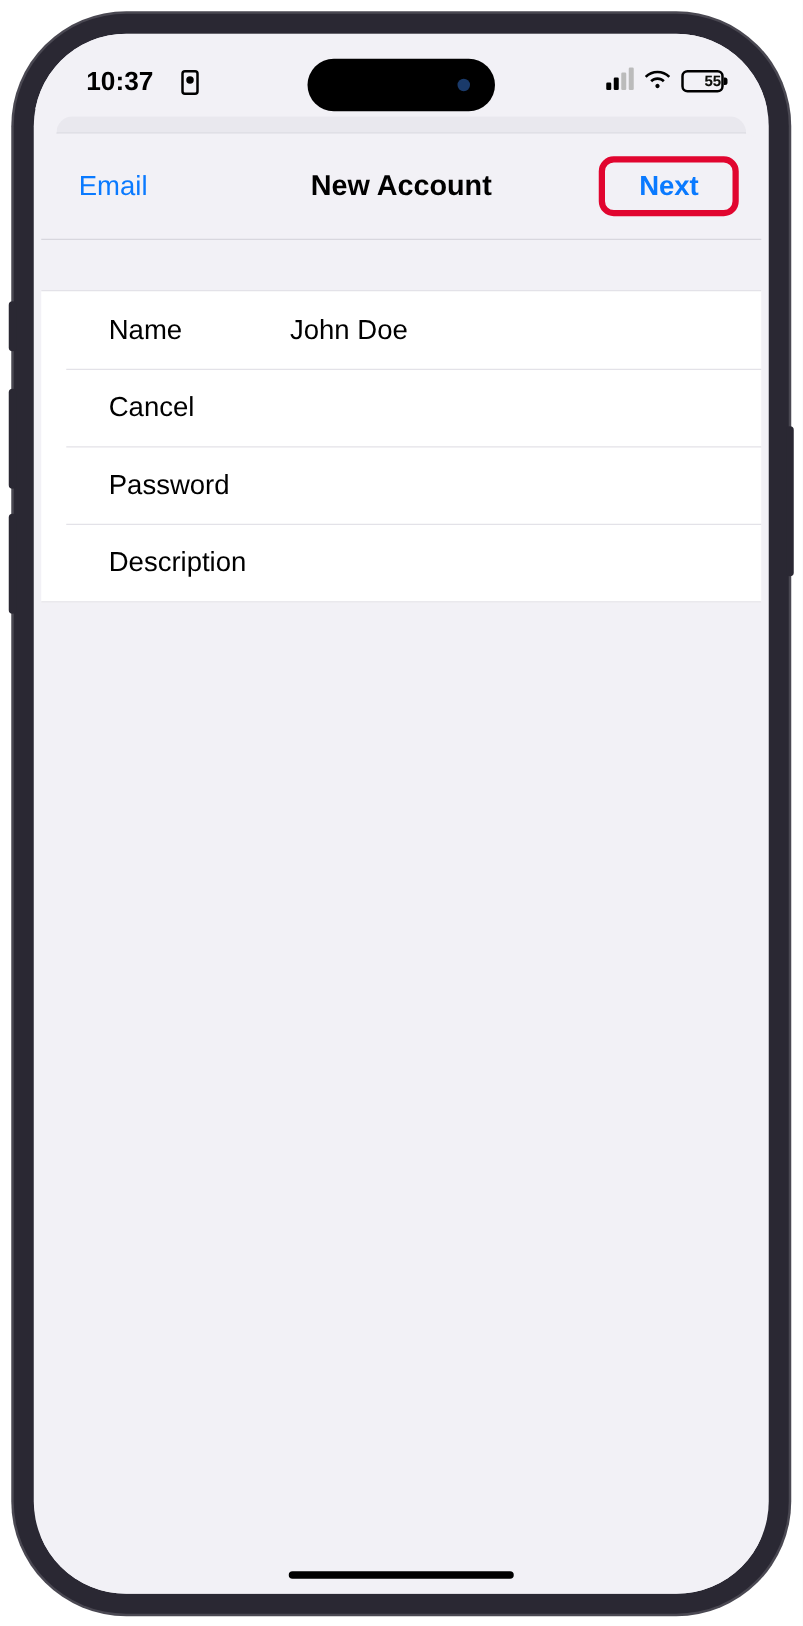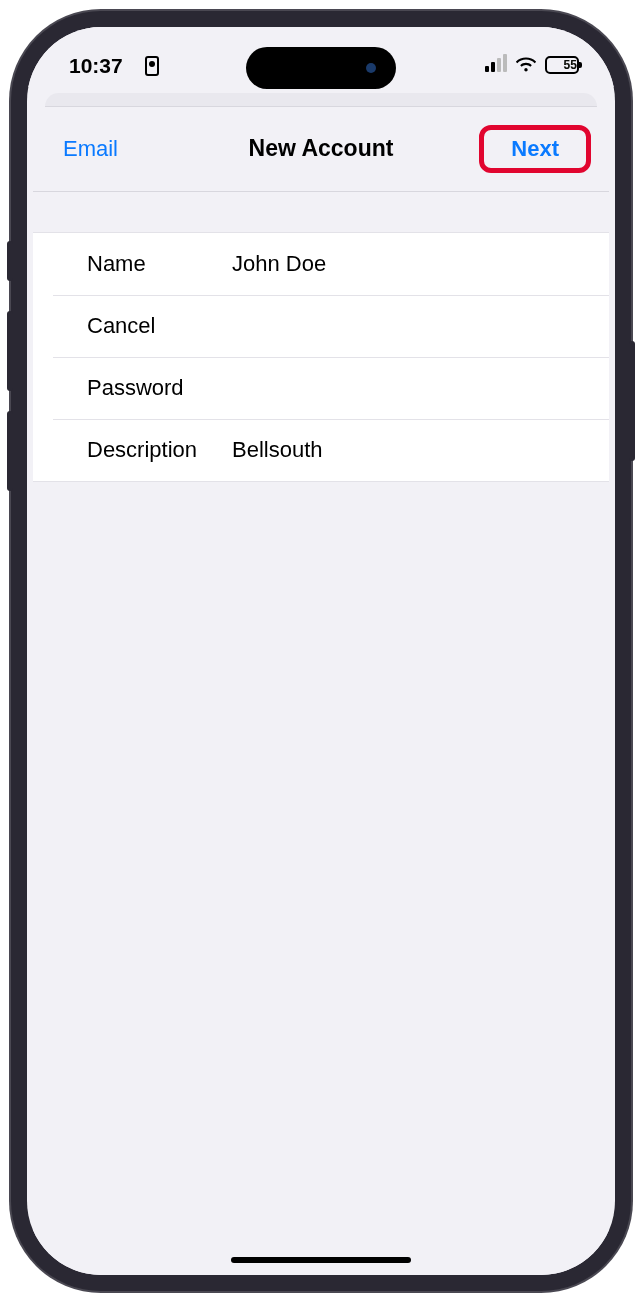--- a/index.html
+++ b/index.html
@@ -246,21 +246,20 @@
           <div class="form-label">Cancel</div>
         </div>
 
         <div class="form-row">
           <div class="form-label">Password</div>
           <div class="form-value"></div>
         </div>
 
         <div class="form-row">
           <div class="form-label">Description</div>
-          <div class="form-value">Bellsouth</div>
         </div>
 
       </div>
     </div>
 
     <div class="home-indicator"></div>
   </div>
 </div>
 
 </body></html>

